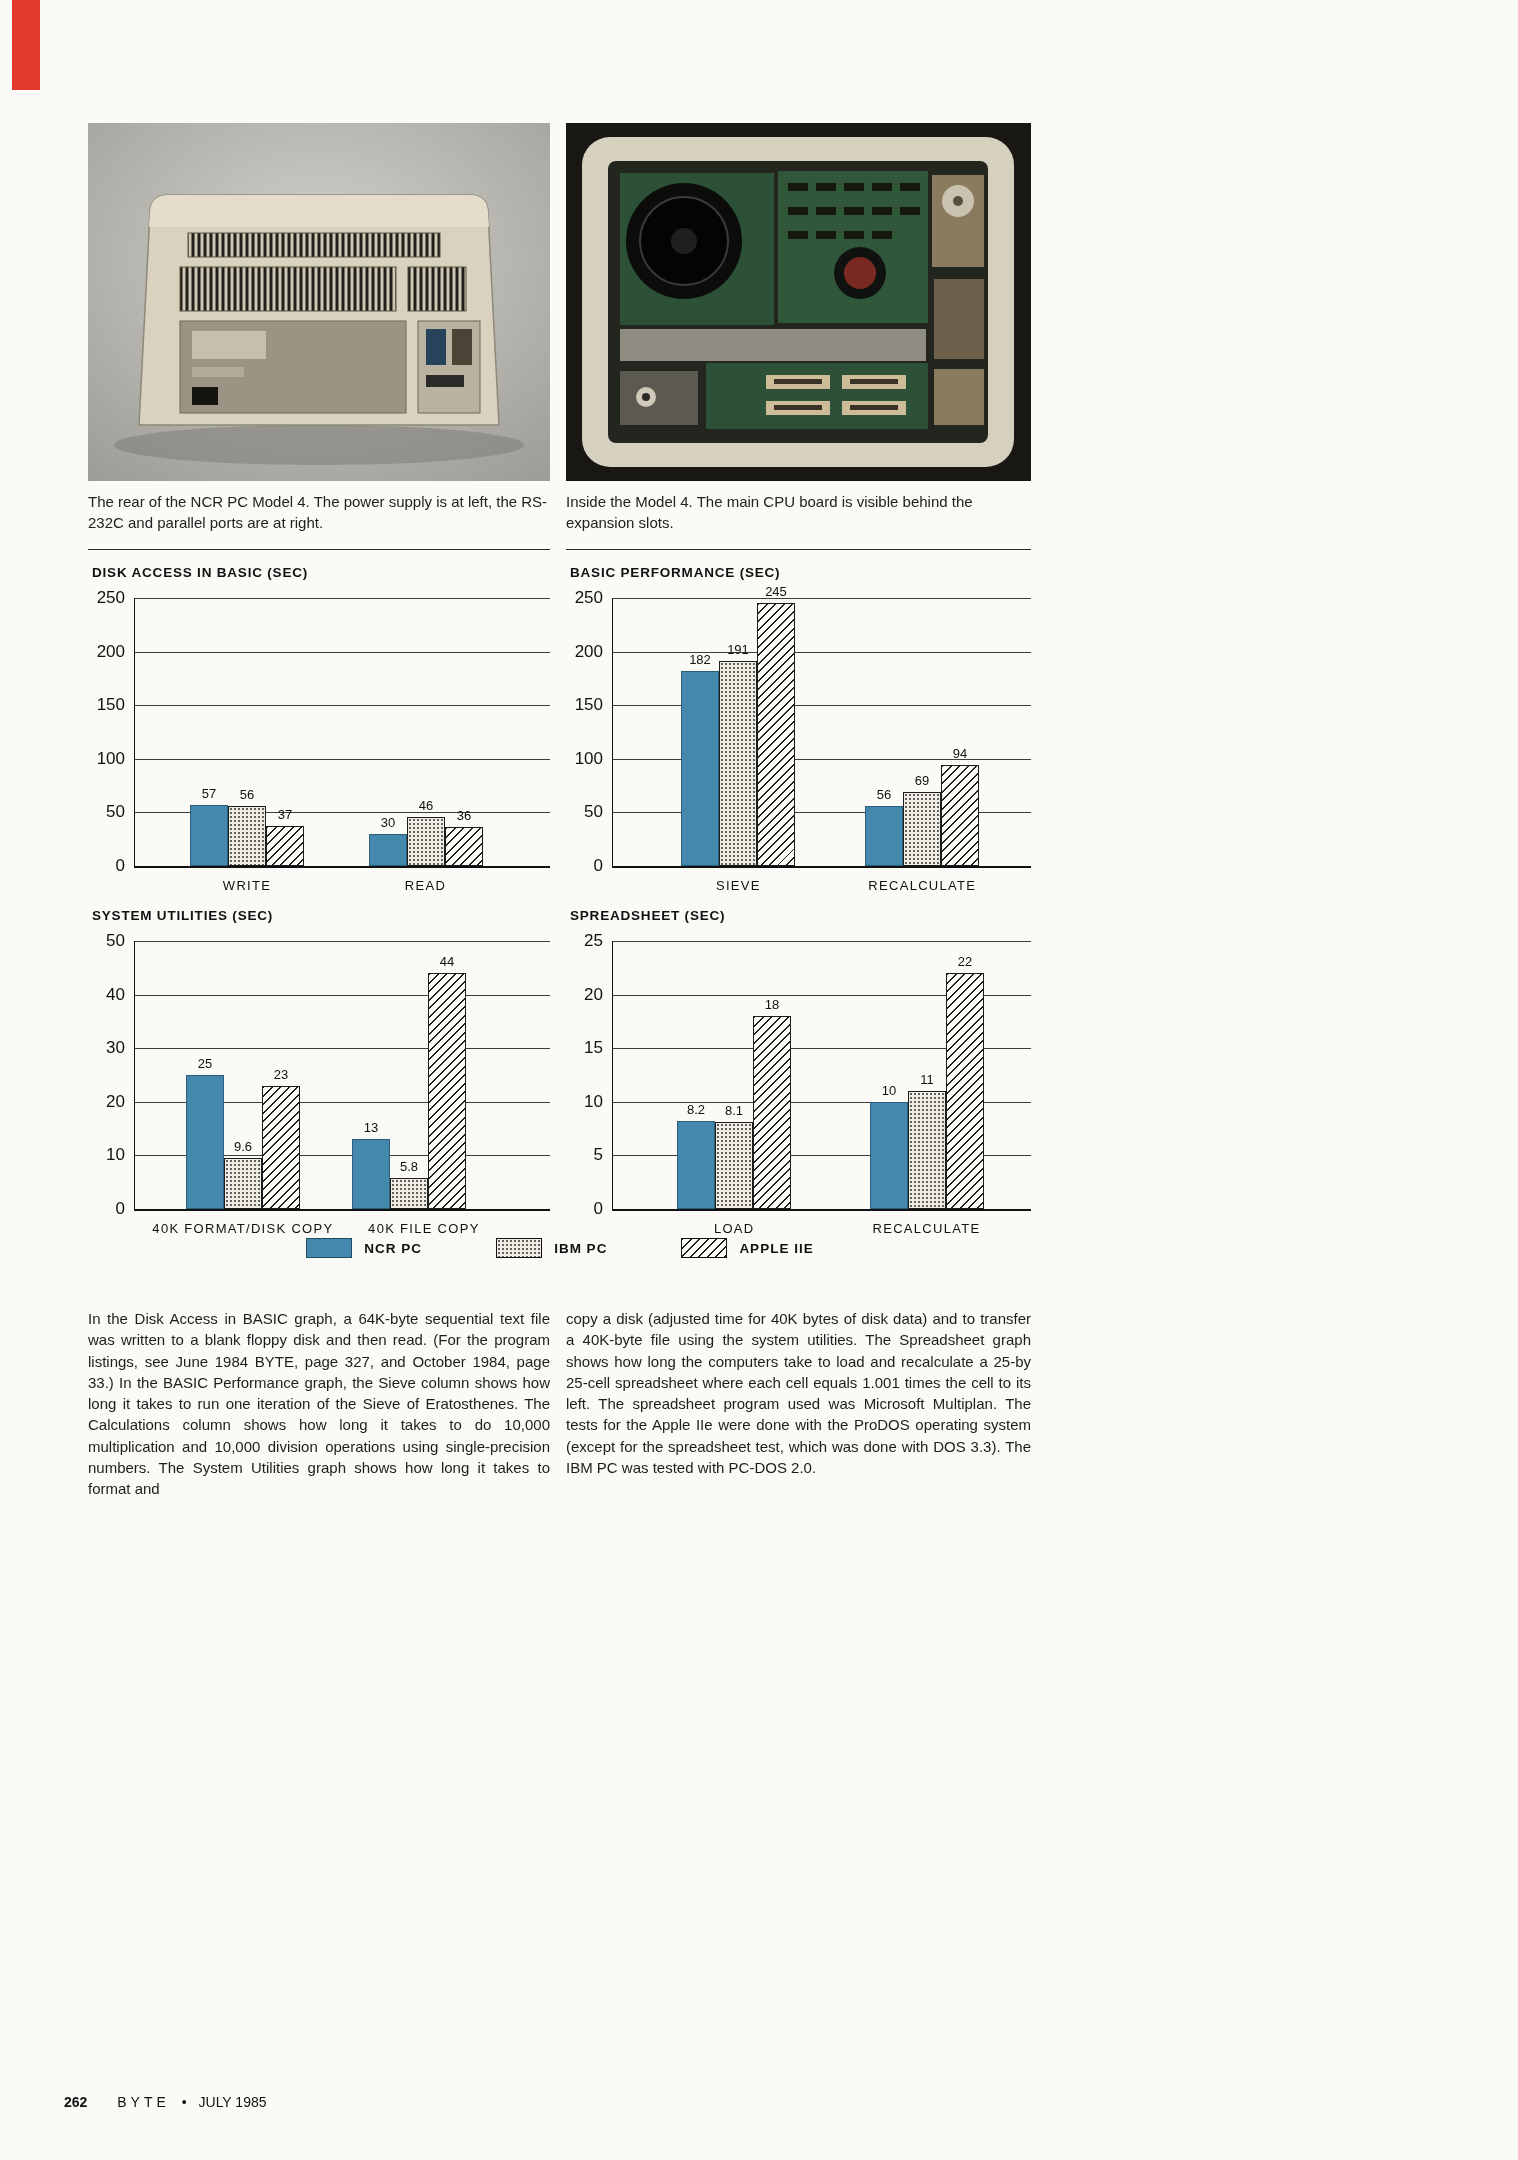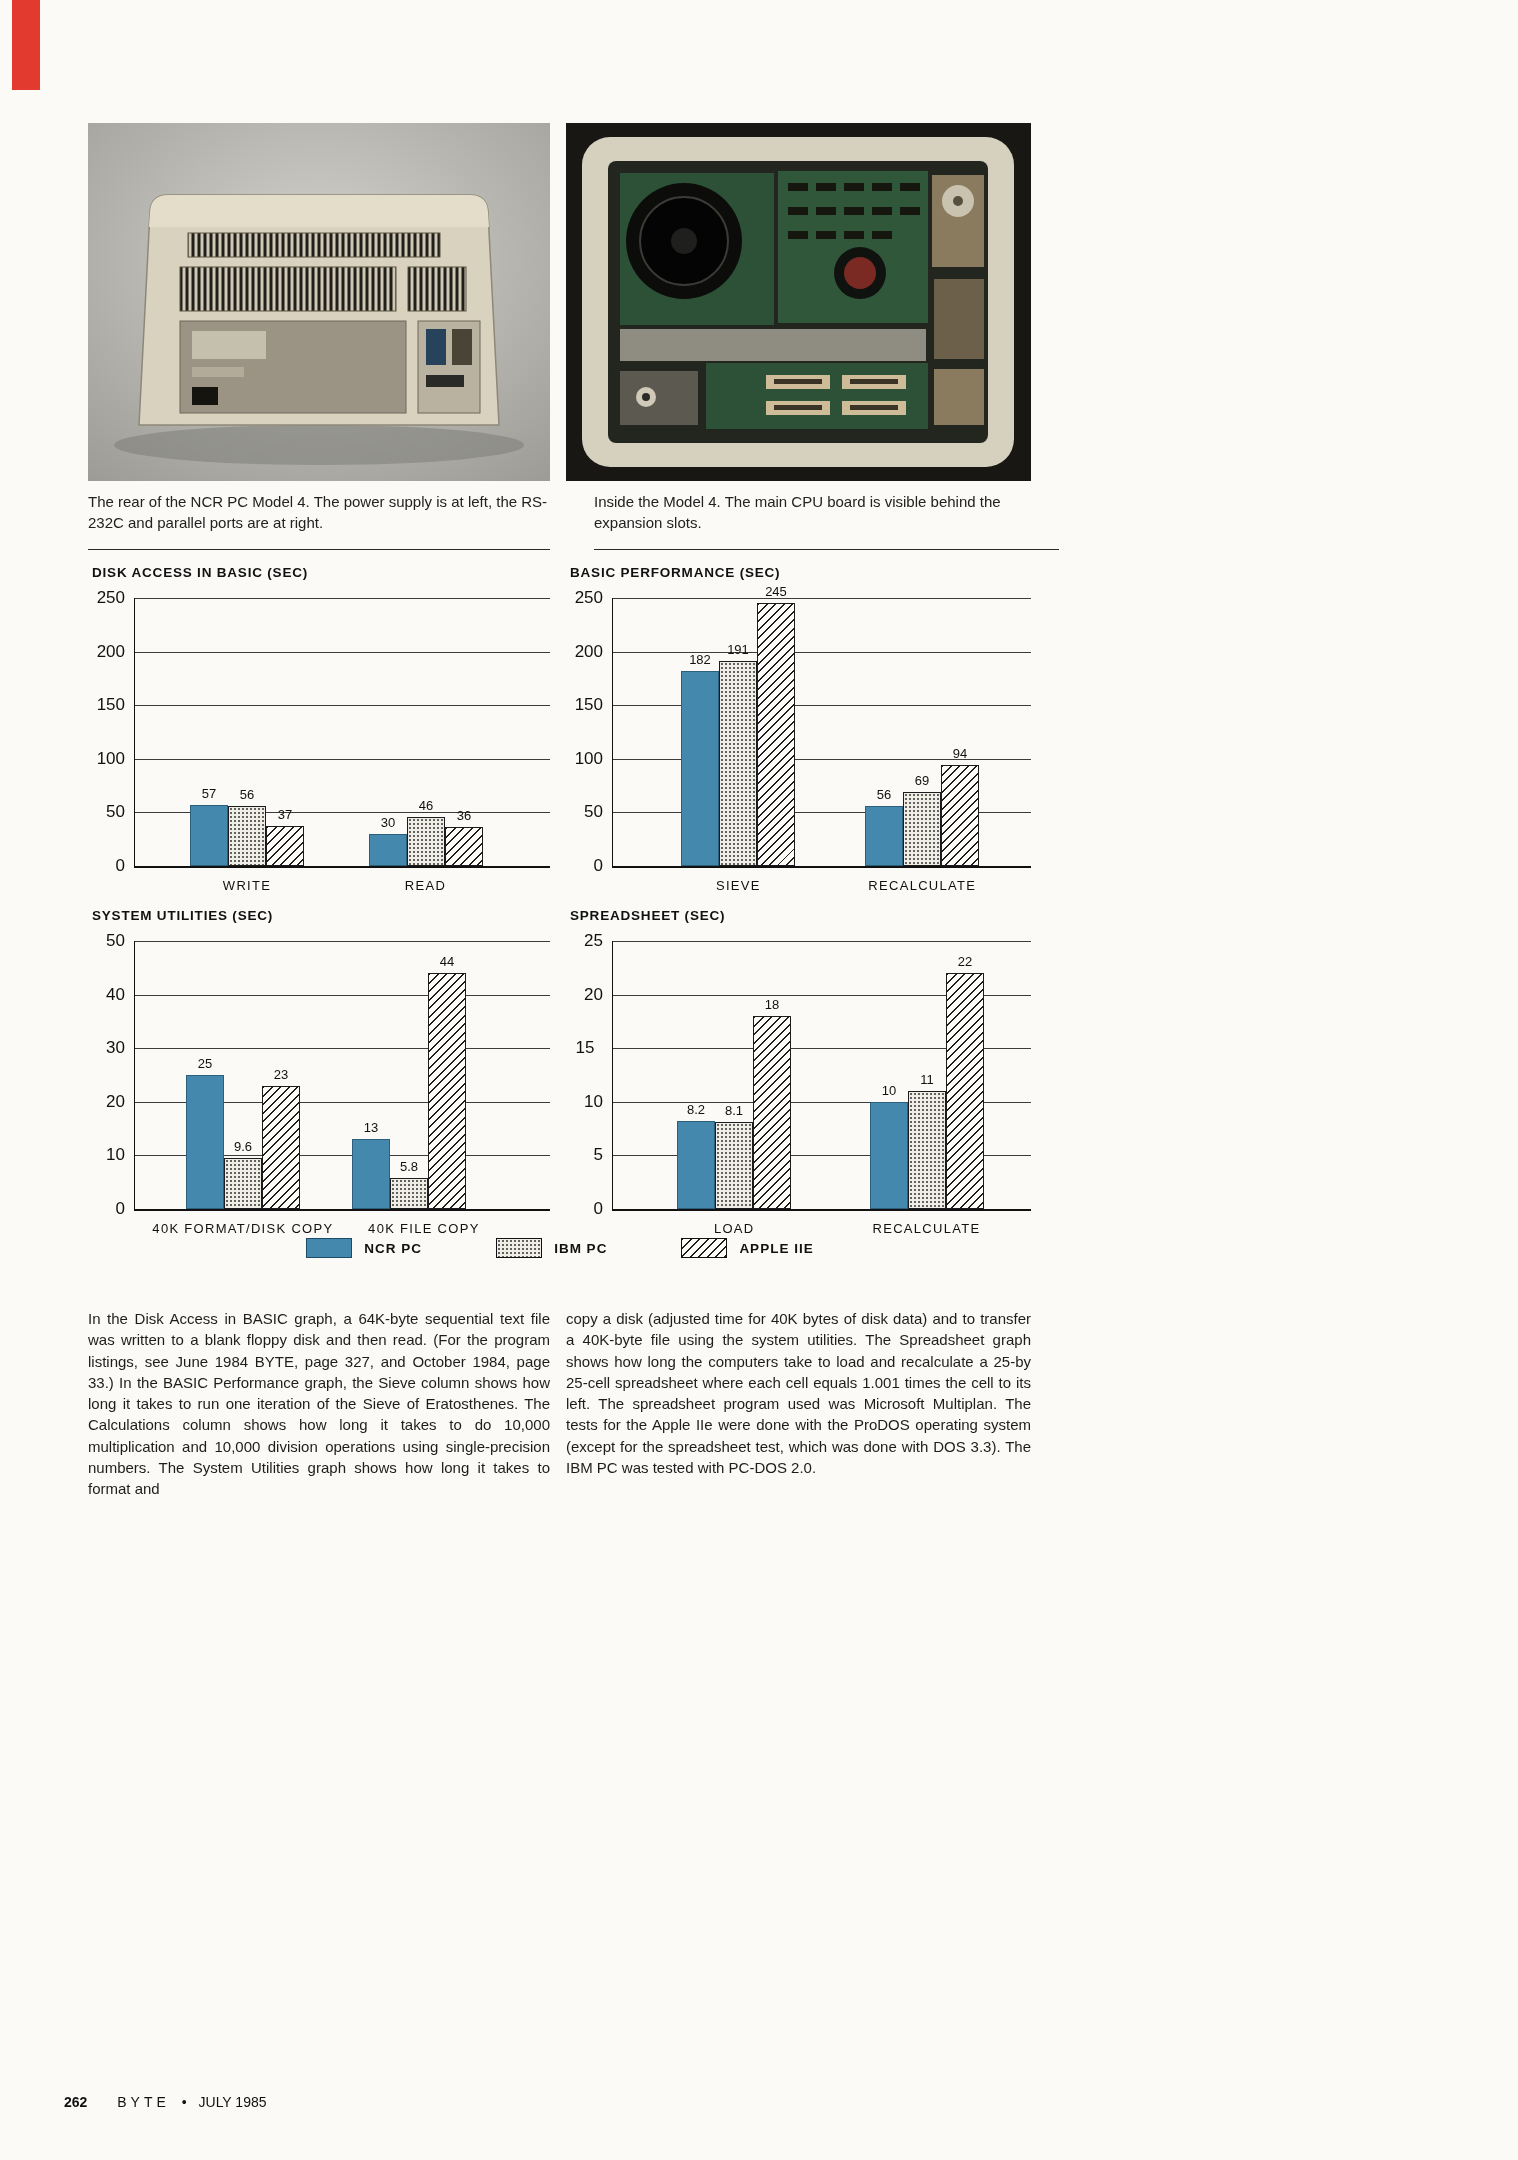--- a/index.html
+++ b/index.html
@@ -13,21 +13,21 @@
   
   .photo { position:absolute; top:123px; height:358px; overflow:hidden; }
   .photo svg { display:block; width:100%; height:100%; }
   .photo-left  { left:88px;  width:462px; }
   .photo-right { left:566px; width:465px; }
 
   
   .caption { position:absolute; top:492px; font-size:15px; line-height:1.38; color:#222;
              padding-bottom:16px; border-bottom:1.5px solid #2a2a2a; }
   .caption-left  { left:88px;  width:462px; }
-  .caption-right { left:594px; width:465px; }
+  .caption-right { left:566px; width:465px; }
 
   
   .chart { position:absolute; }
   .col-left  { left:88px;  width:462px; }
   .col-right { left:566px; width:465px; }
   .row-1 { top:565px; height:330px; }
   .row-2 { top:908px; height:330px; }
   .chart .title { font-size:13.5px; font-weight:600; letter-spacing:0.8px; color:#111; margin-left:4px; }
   .plot { position:relative; margin-left:46px; margin-top:18px; height:270px;
           border-left:1.5px solid #111; border-bottom:2px solid #111; }
@@ -243,21 +243,21 @@
   </div>
   <div class="chart col-right row-2">
     <div class="title">SPREADSHEET (SEC)</div>
     <div class="plot">
         <div class="ytick" style="top: 268px;">0</div>
         <div class="grid" style="top: 214.4px;"></div>
         <div class="ytick" style="top: 214.4px;">5</div>
         <div class="grid" style="top: 160.8px;"></div>
         <div class="ytick" style="top: 160.8px;">10</div>
         <div class="grid" style="top: 107.2px;"></div>
-        <div class="ytick" style="top: 107.2px; text-align: center;">15</div>
+        <div class="ytick" style="top: 107.2px;">15</div>
         <div class="grid" style="top: 53.6px;"></div>
         <div class="ytick" style="top: 53.6px;">20</div>
         <div class="grid" style="top: 0px;"></div>
         <div class="ytick" style="top: 0px;">25</div>
         <div class="cat" style="left: 121.22px;">LOAD</div>
         <div class="bar fill-solid" style="left: 64px; width: 38px; height: 88px;"></div>
         <div class="val" style="left: 48px; width: 70px; bottom: 92px;">8.2</div>
         <div class="bar fill-stipple" style="left: 102px; width: 38px; height: 87px;"></div>
         <div class="val" style="left: 86px; width: 70px; bottom: 91px;">8.1</div>
         <div class="bar fill-hatch" style="left: 140px; width: 38px; height: 193px;"></div>

